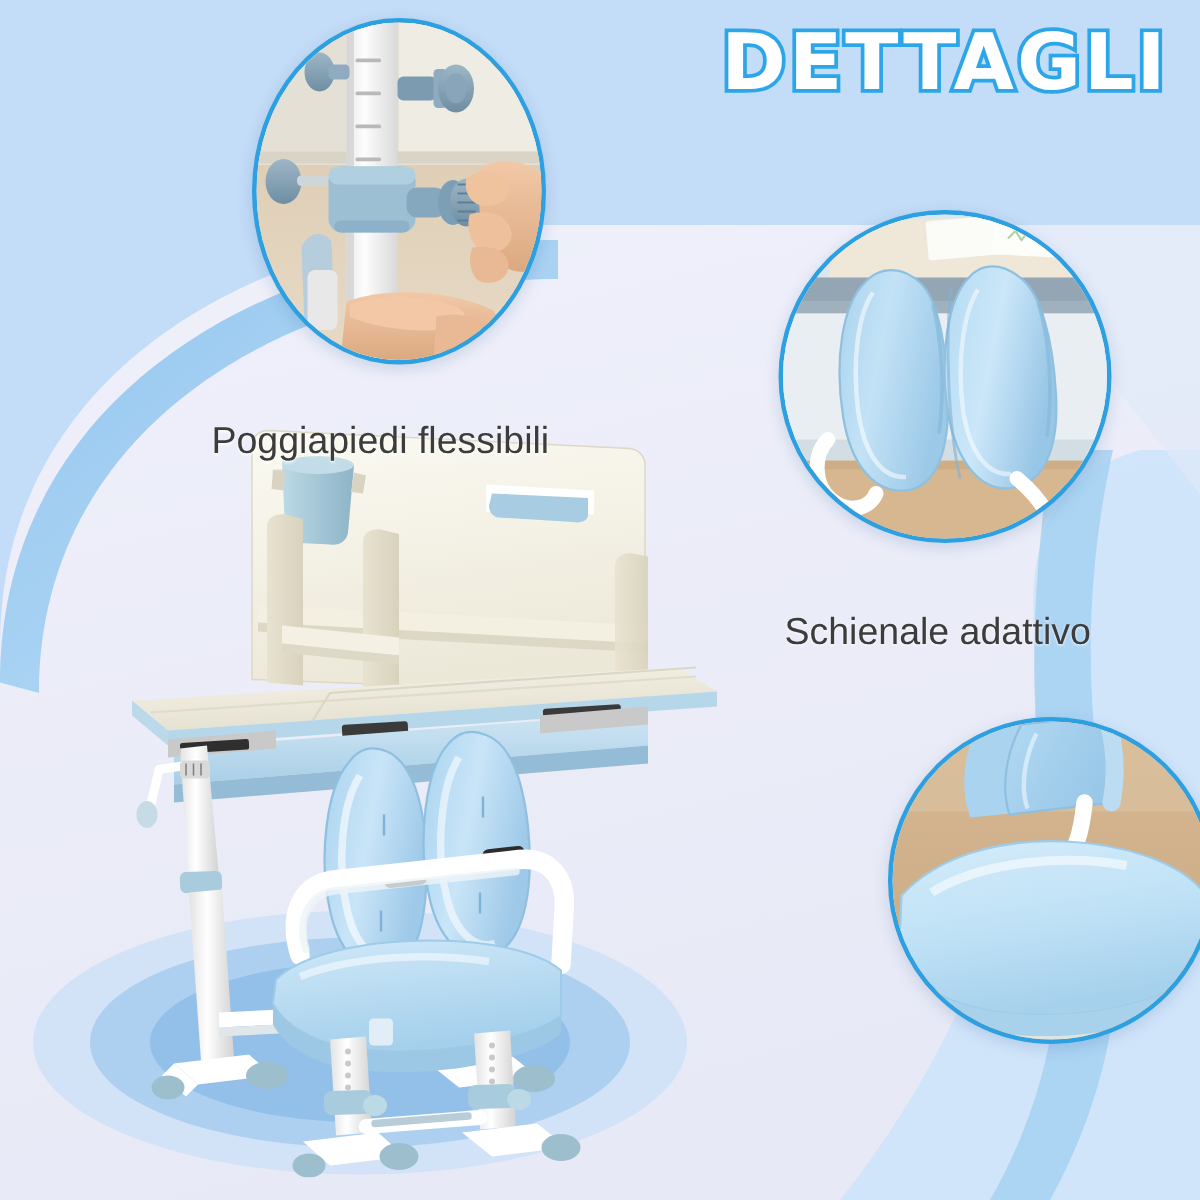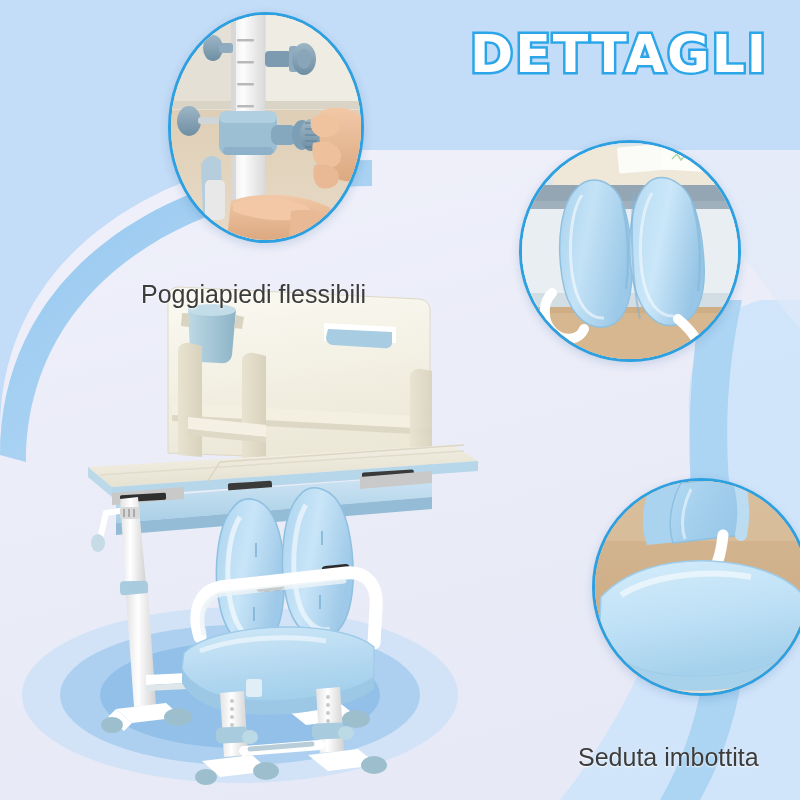--- a/index.html
+++ b/index.html
@@ -9,22 +9,22 @@
     background:#c3dcf7;
   }
   .stage{position:relative;width:800px;height:800px;overflow:hidden;background:#c3dcf7;}
 
   
   .bg-layer{position:absolute;inset:0;}
   .bg-svg{position:absolute;inset:0;width:800px;height:800px;}
 
   
   .title{
-    position:absolute;left:470px;top:24px;width:320px;
-    text-align:left;
+    position:absolute;left:470px;top:12px;width:320px;
+    text-align:center;
     font-size:52px;font-weight:bold;letter-spacing:2px;
     font-family:"DejaVu Sans","Liberation Sans",sans-serif;
     color:#ffffff;
     -webkit-text-stroke:5px #2ca6e8;
     paint-order:stroke fill;
     text-shadow:0 0 1px #2ca6e8;
   }
   .title-inner{position:relative;}
 
   
@@ -494,15 +494,15 @@
 
       <path d="M142 476 L192 470 L210 486 L160 492 Z" fill="#ffffff"></path>
       <ellipse cx="206" cy="486" rx="13" ry="9" fill="#9dbfcd"></ellipse>
       <ellipse cx="146" cy="492" rx="11" ry="8" fill="#9dbfcd"></ellipse>
       <path d="M248 470 L298 464 L318 480 L268 486 Z" fill="#ffffff"></path>
       <ellipse cx="314" cy="480" rx="13" ry="9" fill="#9dbfcd"></ellipse>
     </svg>
   </div>
 
   <div class="caption cap-foot">Poggiapiedi flessibili</div>
-  <div class="caption cap-seat">Seduta imbottita</div>
+  <div class="caption cap-back">Schienale adattivo</div>
 
 </div>
 
 </body></html>

